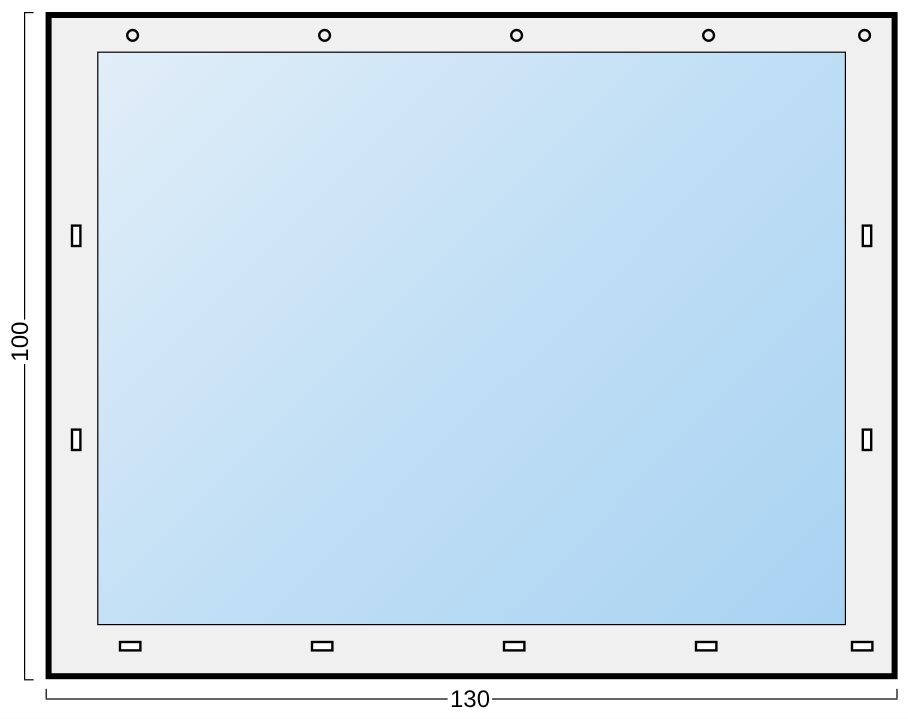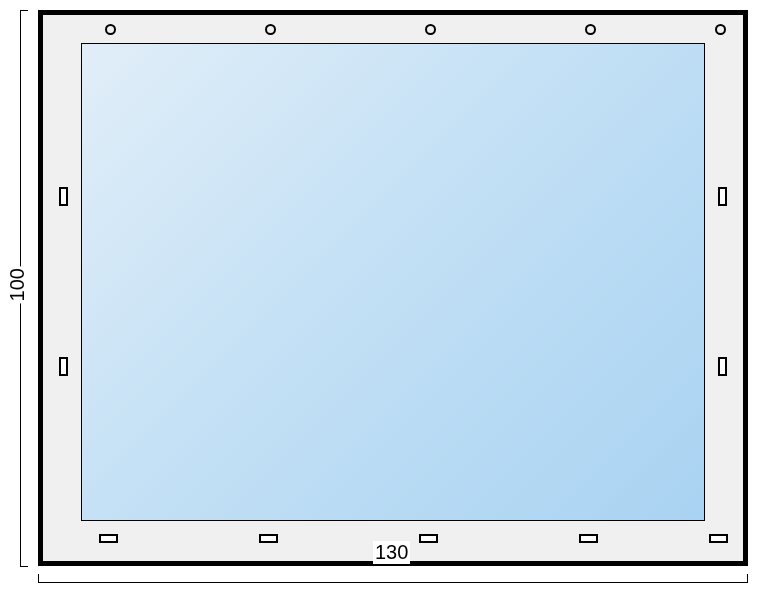--- a/index.html
+++ b/index.html
@@ -122,15 +122,15 @@
   </div>
 
   <div class="dim-v" style="left:20px; top:10px; height:556px;"></div>
   <div class="dim-tick-h" style="left:20px; top:10px;"></div>
   <div class="dim-tick-h" style="left:20px; top:566px;"></div>
   <div class="dim-label-v" style="left:6px; top:266px;">100</div>
 
   <div class="dim-h" style="left:38px; top:582px; width:710px;"></div>
   <div class="dim-tick-v" style="left:38px;  top:574px;"></div>
   <div class="dim-tick-v" style="left:747px; top:574px;"></div>
-  <div class="dim-label" style="left:373px; top:541px;">130</div>
+  <div class="dim-label" style="left:373px; top:572px;">130</div>
 
 </div>
 
 </body></html>

